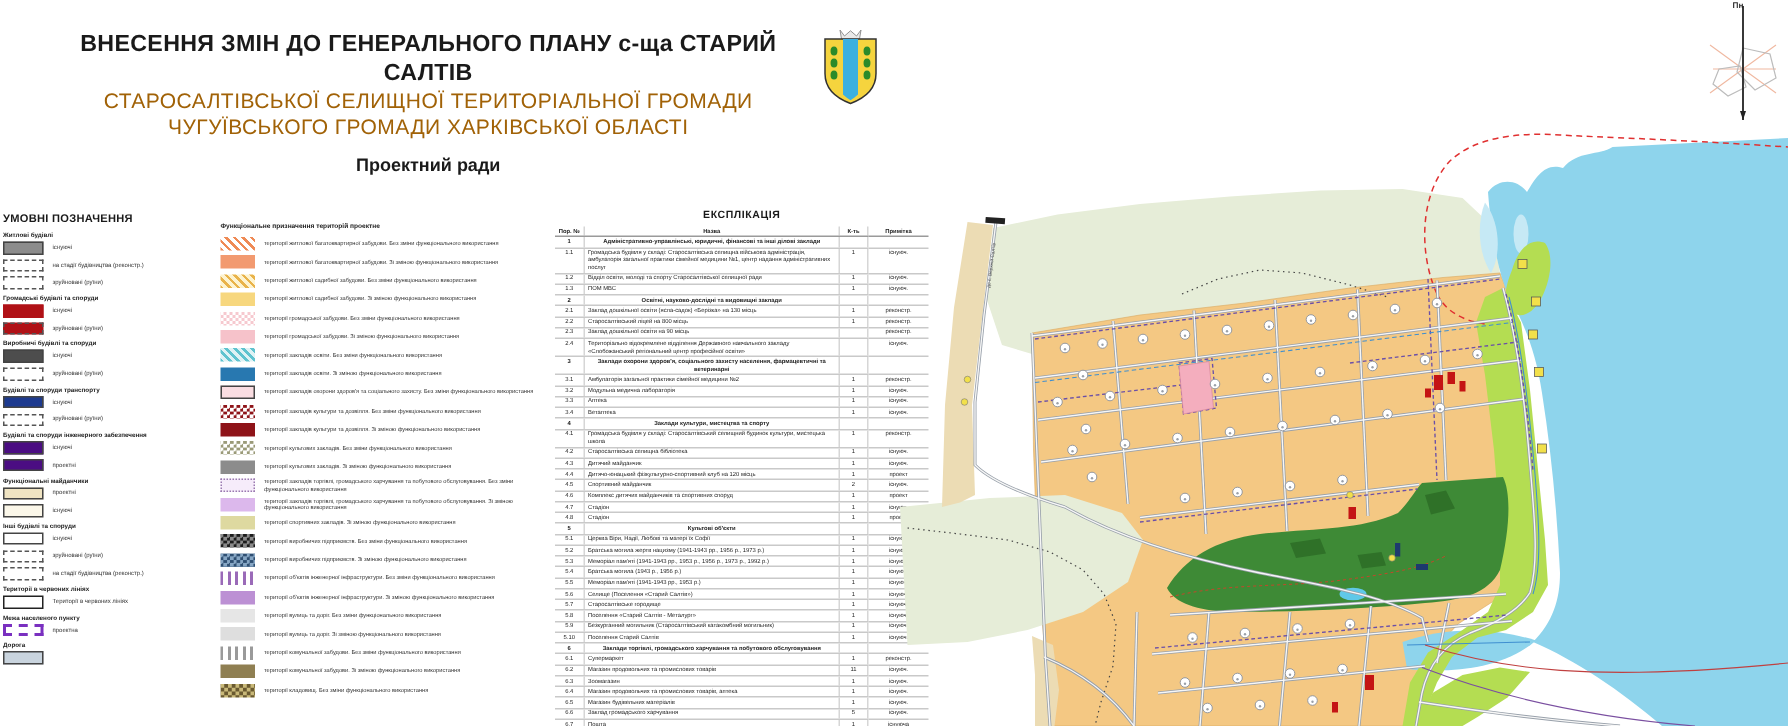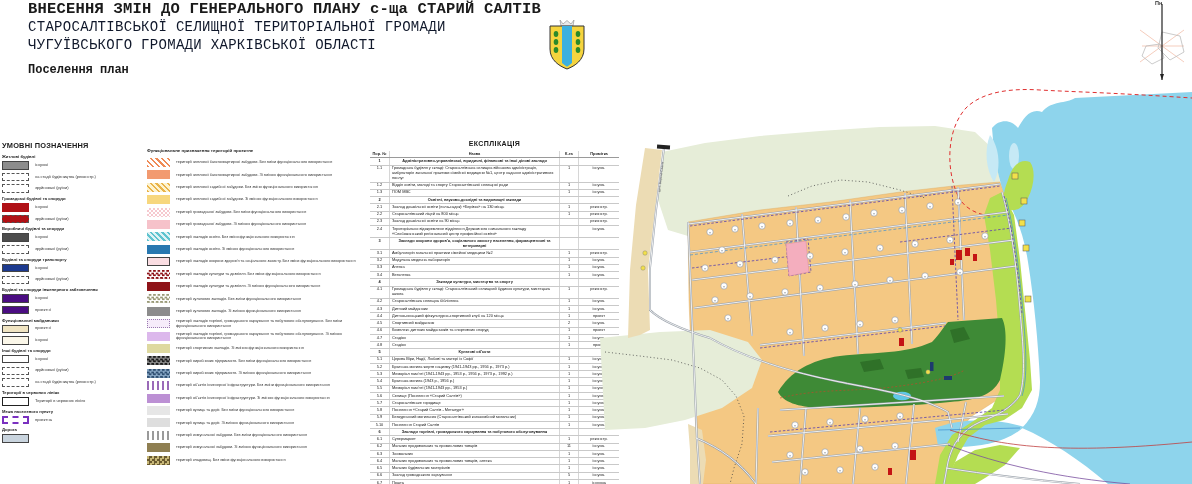--- a/index.html
+++ b/index.html
@@ -1,21 +1,21 @@
 <!DOCTYPE html>
 <html><head>
 <meta charset="utf-8">
 <style>
   html,body{margin:0;padding:0;background:#fff;}
   #page{position:relative;width:1192px;height:484px;overflow:hidden;background:#fff;
         font-family:"Liberation Sans",sans-serif;color:#1a1a1a;}
   
-  #header{position:absolute;left:28px;top:0;width:515px;text-align:left;line-height:1.25;font-family:Liberation Mono, monospace;}
+  #header{position:absolute;left:28px;top:20px;width:515px;text-align:center;line-height:1.25;}
   #header .t1{font-size:15.5px;font-weight:bold;letter-spacing:.2px;}
-  #header .t2,#header .t3{font-size:14px;letter-spacing:.3px;color:#0f172a;}
+  #header .t2,#header .t3{font-size:14px;letter-spacing:.3px;color:#a16207;}
   #header .t4{font-size:12px;font-weight:bold;margin-top:9px;}
   
   
   #legendL{position:absolute;left:2px;top:141px;width:141px;}
   #legendL .lheader{font-size:7.4px;font-weight:bold;letter-spacing:.2px;margin-bottom:4px;}
   .lgroup{margin-bottom:2px;}
   .ltitle{font-size:4.2px;font-weight:bold;margin:3px 0 2px 0;color:#222;}
   .lrow{display:flex;align-items:center;margin:0 0 3.2px 0;}
   .sw{flex:0 0 auto;width:27px;height:8.5px;margin-right:6px;box-sizing:border-box;background:#fff;}
   .llabel{font-size:4px;color:#333;line-height:1.2;}
@@ -62,21 +62,21 @@
 </style>
 </head>
 <body>
 
 <div id="page">
 
   <div id="header">
     <div class="t1">ВНЕСЕННЯ ЗМІН ДО ГЕНЕРАЛЬНОГО ПЛАНУ с-ща СТАРИЙ САЛТІВ</div>
     <div class="t2">СТАРОСАЛТІВСЬКОЇ СЕЛИЩНОЇ ТЕРИТОРІАЛЬНОЇ ГРОМАДИ</div>
     <div class="t3">ЧУГУЇВСЬКОГО ГРОМАДИ ХАРКІВСЬКОЇ ОБЛАСТІ</div>
-    <div class="t4">Поселення план</div>
+    <div class="t4">Проектний ради</div>
   </div>
 
   <svg style="position:absolute;left:546px;top:19px;" width="42" height="52" viewBox="0 0 42 52">
     <path d="M14,1 L17,5 L21,1.5 L25,5 L28,1 L27,7 L15,7 Z" fill="#e9e9e9" stroke="#888" stroke-width="0.6"></path>
     <path d="M4,7 L38,7 L38,30 C38,41 29,47 21,50 C13,47 4,41 4,30 Z" fill="#f5d43e" stroke="#333" stroke-width="1"></path>
     <path d="M16,7 L26,7 L26,44 C24.3,45.5 22.6,46.8 21,47.8 C19.4,46.8 17.7,45.5 16,44 Z" fill="#3bb0e0"></path>
     <g fill="#2a8a2a">
       <ellipse cx="10" cy="15" rx="2.3" ry="3"></ellipse>
         <ellipse cx="10" cy="23" rx="2.3" ry="3"></ellipse>
         <ellipse cx="10" cy="31" rx="2.3" ry="3"></ellipse>

